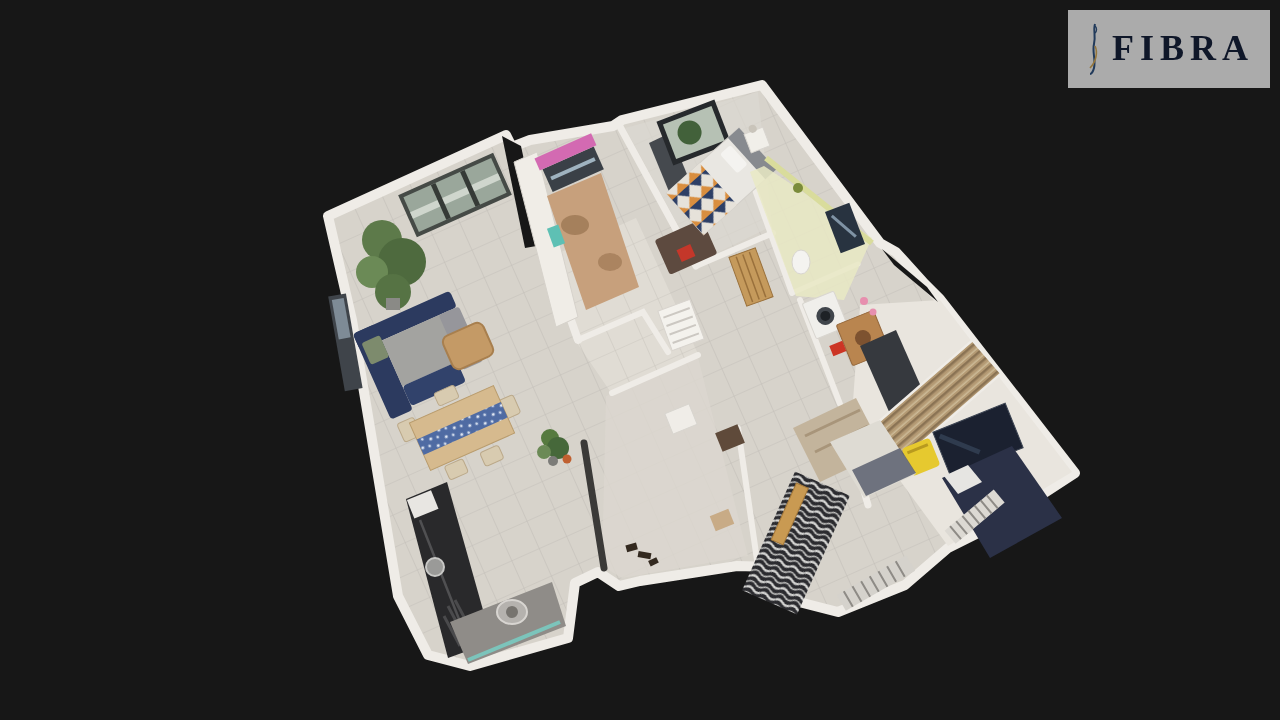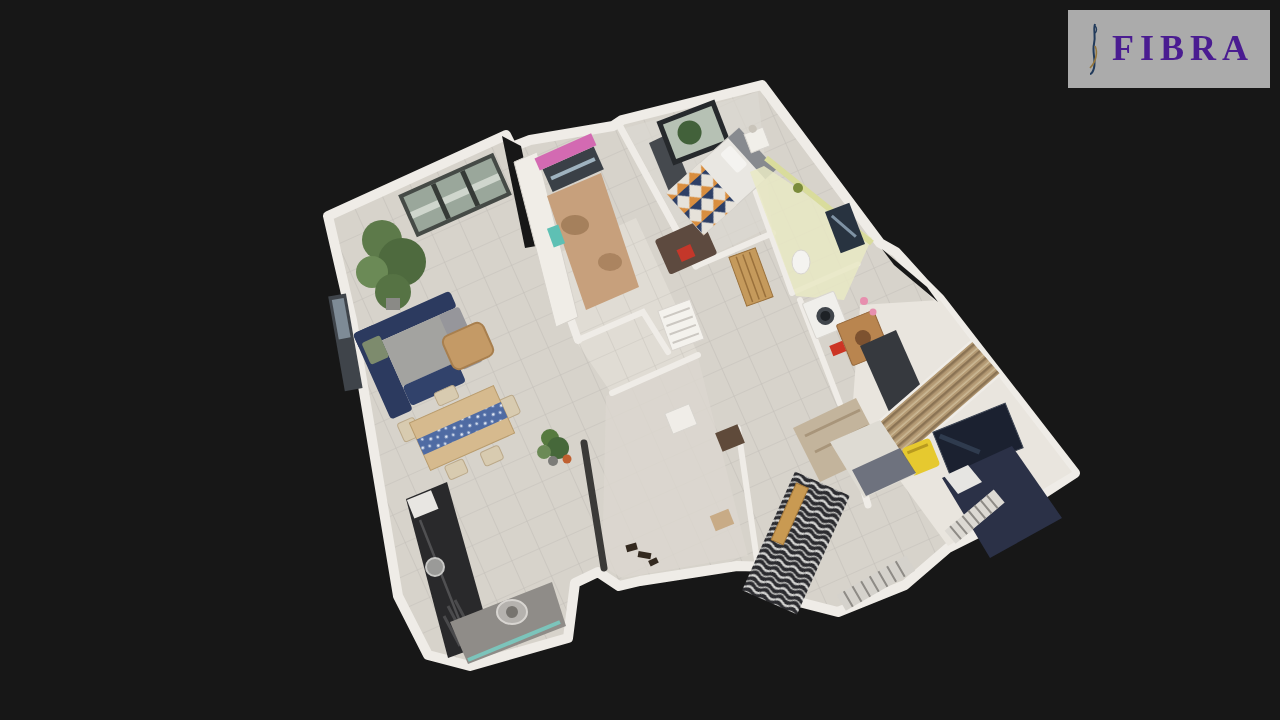--- a/index.html
+++ b/index.html
@@ -12,21 +12,21 @@
   #viewport{position:absolute;inset:0;cursor:grab;}
   #logo-panel{
     position:absolute;left:1068px;top:10px;width:202px;height:78px;
     background:#b0b0b0;opacity:.97;
     display:flex;align-items:center;justify-content:center;gap:6px;
     box-sizing:border-box;
   }
   #logo-text{
     font-family:"Liberation Serif",serif;
     font-weight:bold;font-size:36px;letter-spacing:6px;
-    color:#4c1d95;line-height:1;transform:translateY(-1px);
+    color:#0f172a;line-height:1;transform:translateY(-1px);
     user-select:none;
   }
 </style>
 </head>
 <body>
 
 <div id="viewport">
 <svg width="1280" height="720" viewBox="0 0 1280 720">
   <defs>
     <pattern id="tile" width="30" height="30" patternUnits="userSpaceOnUse" patternTransform="rotate(-24)">

